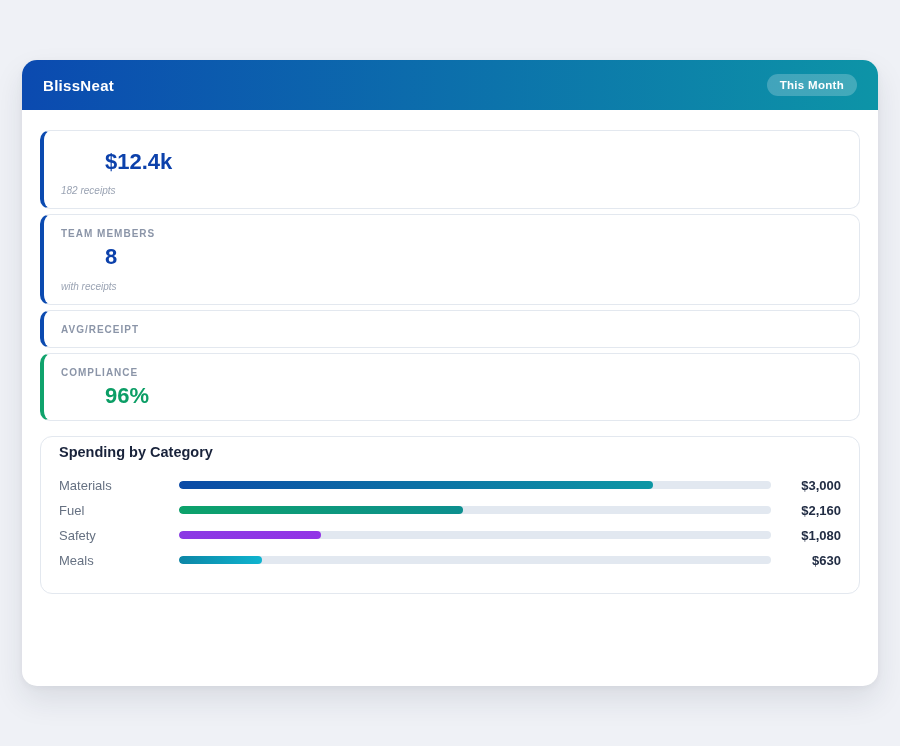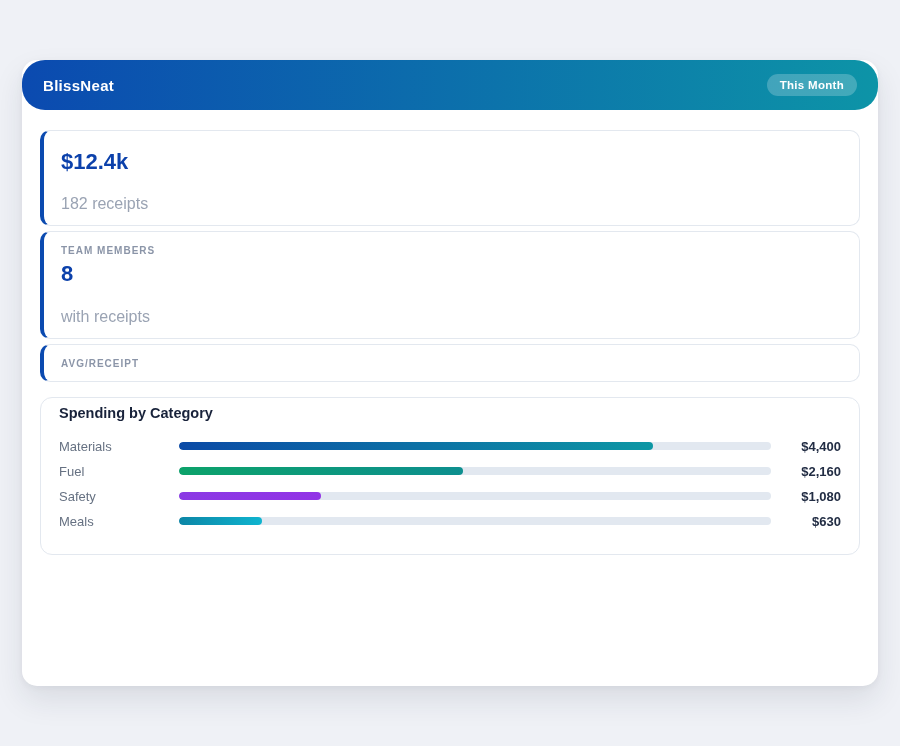--- a/index.html
+++ b/index.html
@@ -62,25 +62,27 @@
     font-weight:bold;
     letter-spacing:1px;
     color:#8b95a8;
     text-transform:uppercase;
   }
   .stat-value {
     font-size:22px;
     font-weight:bold;
     margin-top:5px;
     line-height:1.15;
+    margin-left:44px;
   }
   .stat-sub {
-    font-size:16px;
+    font-size:10px;
     color:#9aa3b3;
-    margin-top:21px;
+    margin-top:11px;
+    font-style:italic;
   }
   .stat-sub:empty { display:none; }
   .section-card {
     margin-top:15px;
     background:#ffffff;
     border:1px solid #e3e8ef;
     border-radius:12px;
     padding:7px 18px 20px 18px;
   }
   .section-title {
@@ -118,21 +120,21 @@
     font-size:13px;
     font-weight:bold;
     color:#222d44;
     margin-left:8px;
   }
 </style>
 </head>
 <body>
 
 <div class="app-card">
-  <div class="app-header" style="background: linear-gradient(90deg, rgb(11, 74, 176) 0%, rgb(13, 148, 167) 100%); border-radius: 23px;">
+  <div class="app-header" style="background: linear-gradient(90deg, rgb(11, 74, 176) 0%, rgb(13, 148, 167) 100%);">
     <div class="app-title">BlissNeat</div>
     <button class="period-badge">This Month</button>
   </div>
 
   <div class="content">
     <div id="stats-list">
   <div class="stat-card" style="border-left-color: rgb(11, 74, 176);">
     <div class="stat-value" style="color: rgb(12, 65, 171);">$12.4k</div>
     <div class="stat-sub">182 receipts</div>
   </div>
@@ -141,31 +143,36 @@
     <div class="stat-label">TEAM MEMBERS</div>
     <div class="stat-value" style="color: rgb(12, 65, 171);">8</div>
     <div class="stat-sub">with receipts</div>
   </div>
 
   <div class="stat-card" style="border-left-color: rgb(11, 74, 176);">
     <div class="stat-label">AVG/RECEIPT</div>
 
   </div>
 
+  <div class="stat-card" style="border-left-color: rgb(16, 163, 108);">
+    <div class="stat-label">COMPLIANCE</div>
+    <div class="stat-value" style="color: rgb(12, 158, 102);">96%</div>
+
+  </div>
 </div>
 
     <div class="section-card">
       <div class="section-title">Spending by Category</div>
       <div id="bars-list">
   <div class="bar-row">
     <div class="bar-label">Materials</div>
     <div class="bar-track" style="background: rgb(226, 232, 240);">
       <div class="bar-fill" style="width: 80%; background: linear-gradient(90deg, rgb(11, 74, 166) 0%, rgb(13, 151, 164) 100%);"></div>
     </div>
-    <div class="bar-value">$4,400</div>
+    <div class="bar-value">$3,000</div>
   </div>
 
 
   <div class="bar-row">
     <div class="bar-label">Fuel</div>
     <div class="bar-track" style="background: rgb(226, 232, 240);">
       <div class="bar-fill" style="width: 48%; background: linear-gradient(90deg, rgb(12, 162, 106) 0%, rgb(13, 143, 143) 100%);"></div>
     </div>
     <div class="bar-value">$2,160</div>
   </div>

